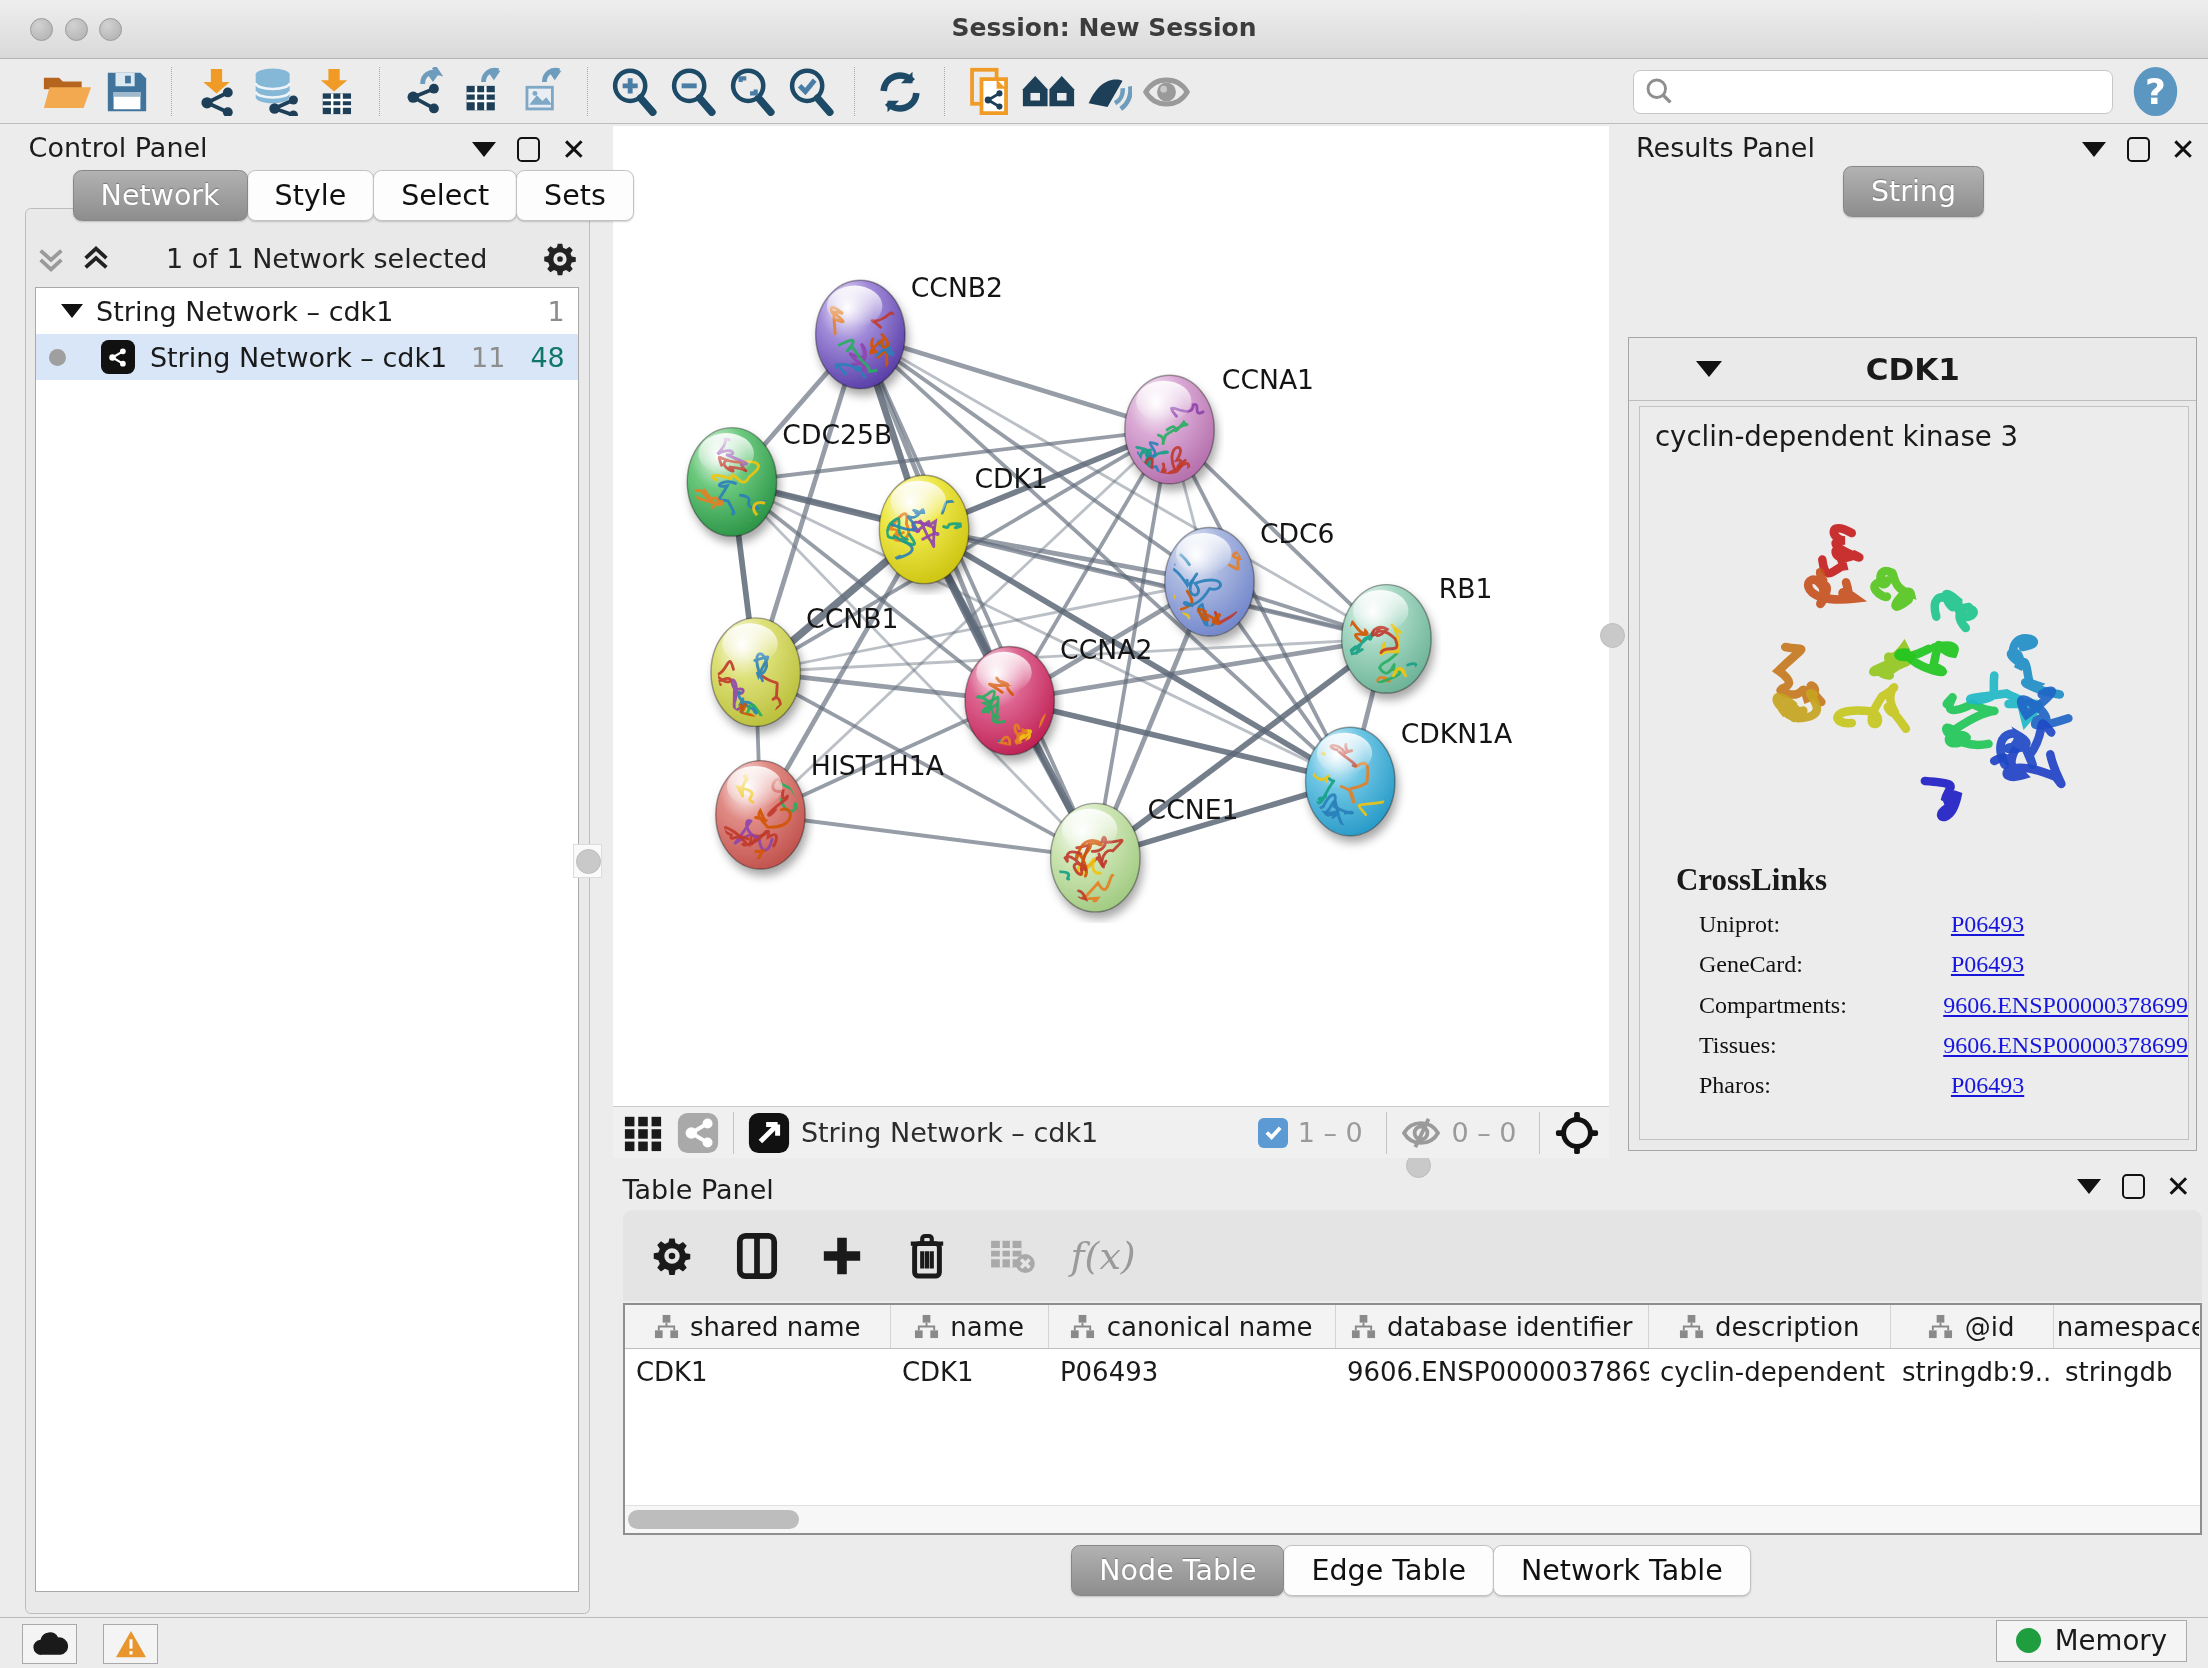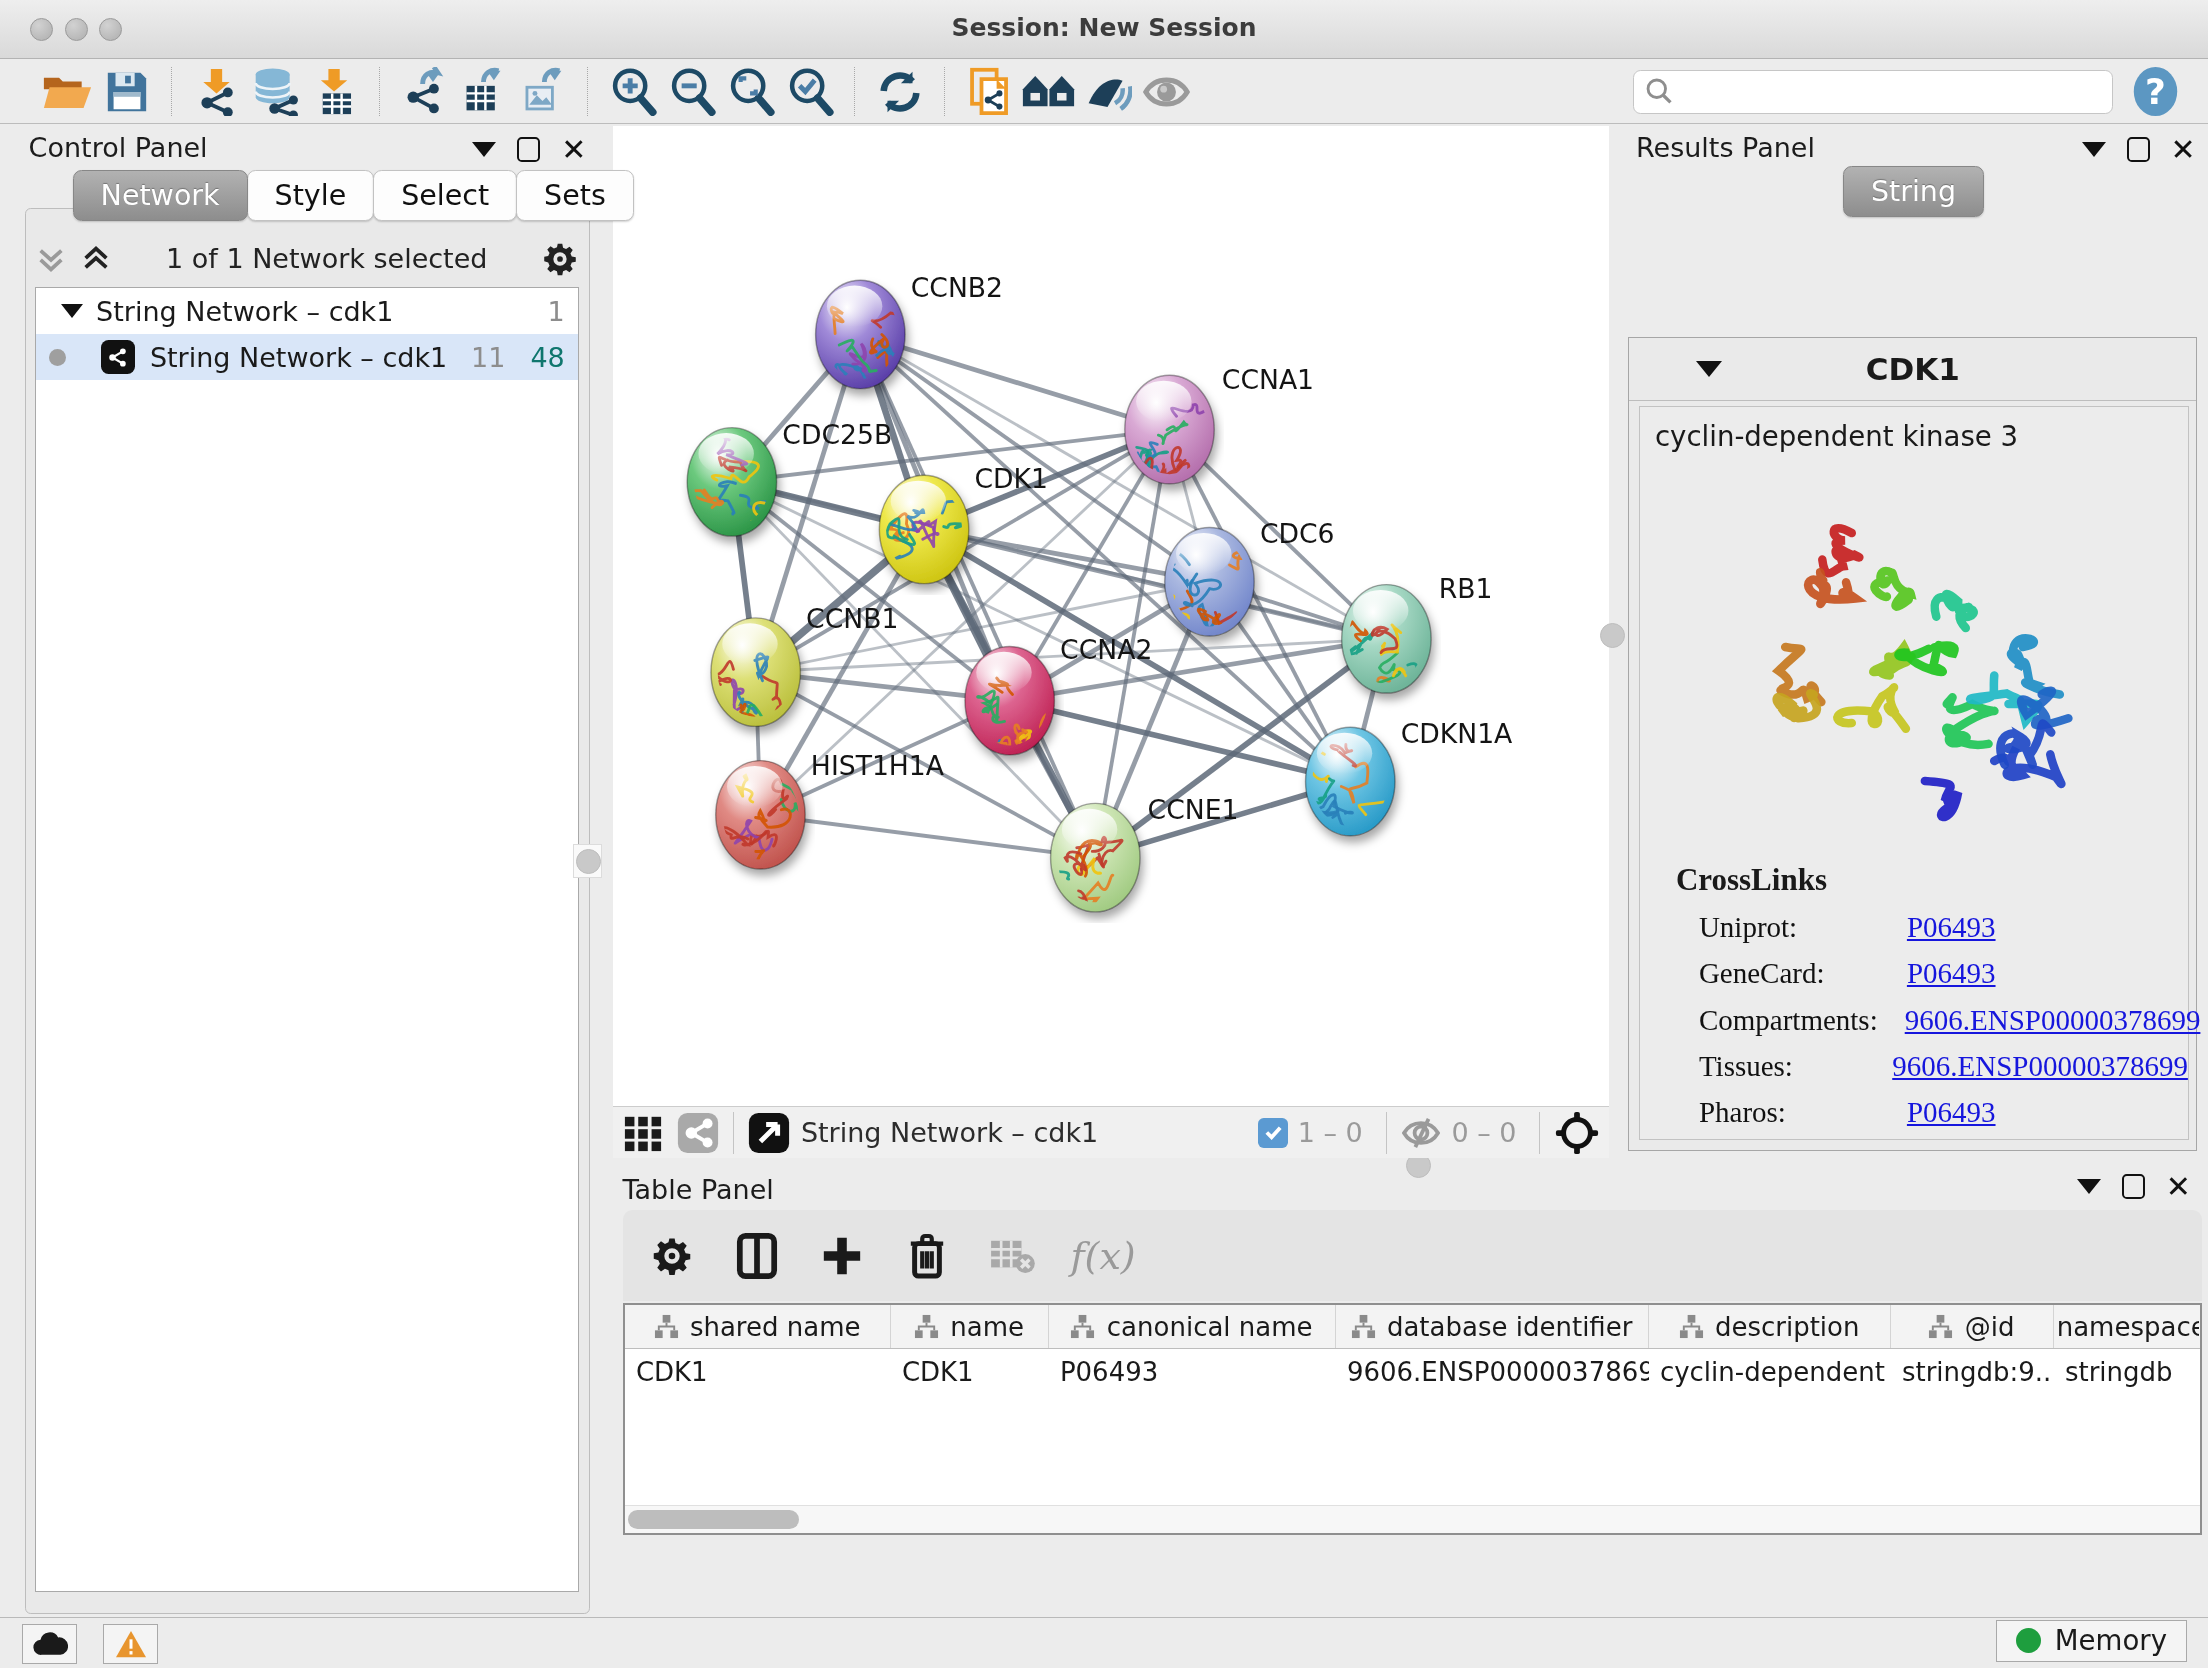--- a/index.html
+++ b/index.html
@@ -99,22 +99,22 @@
     border-bottom:1px solid #bdbdbd; position:relative;}
   .rp-sec-caret { position:absolute; left:67px; top:23px; width:0;height:0;
     border-left:13.3px solid transparent;border-right:13.3px solid transparent;border-top:16px solid #111; }
   .rp-gene { font-size:31px; font-weight:bold; }
   .rp-inner { position:absolute; left:9.5px; top:68px; width:550px; height:734px;
     background:#ececec; border:1px solid #c2c2c2; }
   .rp-desc { font-size:27.6px; margin:13.3px 0 0 15px; }
   .rp-ribbon { display:block; margin:3.8px auto 0 auto; }
   .xl-title { font-family:"Liberation Serif","DejaVu Serif",serif; font-weight:bold; font-size:31px;
     margin:5.7px 0 3.8px 36px; }
-  .xl-row { display:flex; font-family:"Liberation Serif","DejaVu Serif",serif; font-size:29px;
-    margin:13.3px 0 0 59px; }
+  .xl-row { display:flex; font-family:"Liberation Serif","DejaVu Serif",serif; font-size:24px;
+    margin:13.3px 0 0 59px;gap:44px; }
   .xl-label { width:181px; color:#111; }
   .xl-value { color:#1616dd; text-decoration:underline; margin-left:27px; }
   
   .table-panel { position:absolute; left:613px; top:1172px; width:1595px; height:436px; }
   .tp-toolbar { position:absolute; left:9.5px; top:38px; width:1579px; height:91px;
     background:#e4e4e4; border-radius:9.5px 9.5px 0 0; display:flex; align-items:center; padding-left:23px; gap:32px;}
   .tp-toolbar .tb-btn { width:53px; }
   .fx-label { font-size:38px; color:#9a9a9a; font-style:italic; font-family:"DejaVu Serif","Liberation Serif",serif; }
   .tp-table { position:absolute; left:9.5px; top:131px; width:1579px; height:232px;
     background:#fff; border:2.9px solid #8f8f8f; }
@@ -928,20 +928,23 @@
       <div class="tp-cell c2">P06493</div>
       <div class="tp-cell c3">9606.ENSP00000378699</div>
       <div class="tp-cell c4">cyclin-dependent ...</div>
       <div class="tp-cell c5">stringdb:9...</div>
       <div class="tp-cell c6">stringdb</div>
     </div>
     <div class="tp-scroll">
       <div class="tp-thumb"></div>
     </div>
   </div>
+  <div class="tp-tabs">
+    <span class="tab active">Node Table</span><span class="tab">Edge Table</span><span class="tab">Network Table</span>
+  </div>
 </div>
 
 <div class="statusbar">
   <div class="sb-btn sb-cloud">
     <svg width="36" height="27" viewBox="0 0 19 14">
       <path d="M5 13 a4 4 0 0 1 -.5-8 a5 5 0 0 1 9.3-1.2 A3.6 3.6 0 0 1 15 13z" fill="#1a1a1a"></path>
     </svg>
   </div>
   <div class="sb-btn sb-warn">
     <svg width="34" height="30" viewBox="0 0 18 16">

